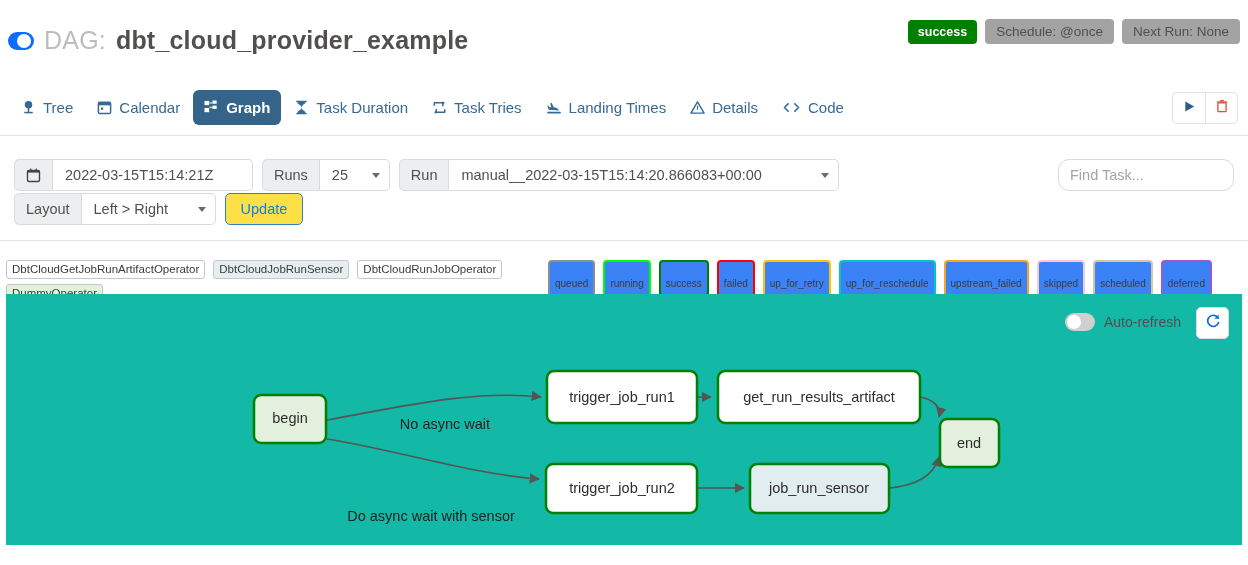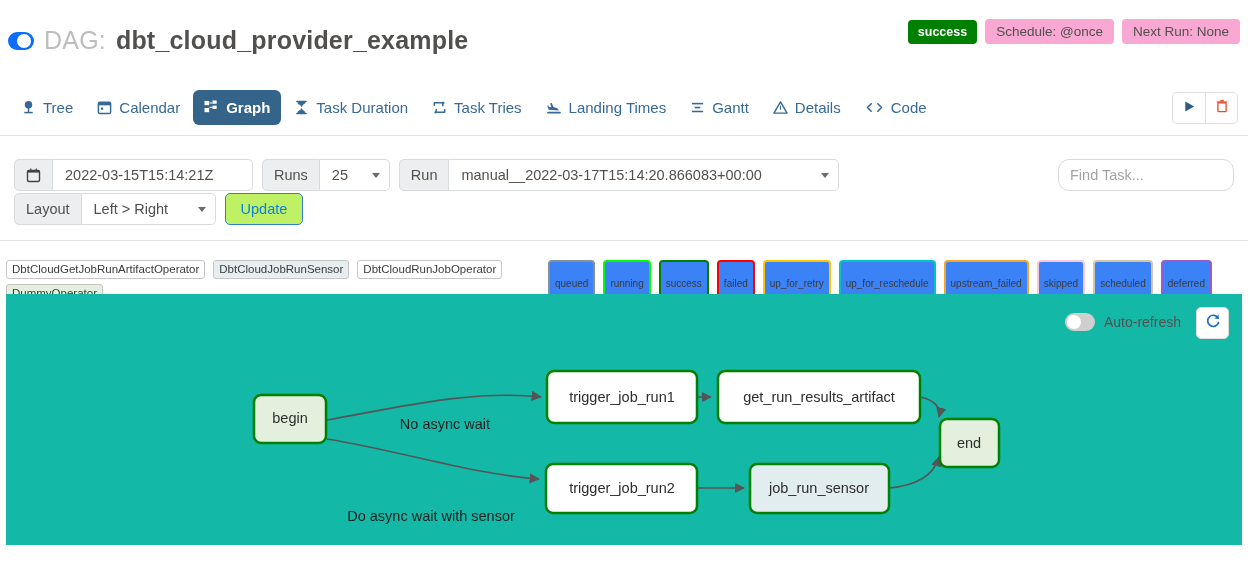--- a/index.html
+++ b/index.html
@@ -35,21 +35,21 @@
   }
   .dag-name {
     font-size: 25px; color: #51504f; font-weight: 700; letter-spacing: .2px;
   }
   .header-badges {
     position: absolute; right: 8px; top: 19px;
     display: flex; align-items: center; gap: 8px;
   }
   .badge {
     font-size: 13.5px; padding: 5px 11px; border-radius: 4px;
-    background: #f9a8d4; color: #51504f; white-space: nowrap;
+    background: #a3a3a3; color: #51504f; white-space: nowrap;
   }
   .badge.state-success {
     background: #008000; color: #fff; font-weight: 700; font-size: 12.5px;
     padding: 5px 10px;
   }
 
   
   .navbar {
     position: absolute; left: 0; top: 78px; width: 1248px; height: 58px;
     border-bottom: 1px solid #e3e3e3;
@@ -110,21 +110,21 @@
   }
   .caret {
     width: 0; height: 0; border-left: 4.5px solid transparent;
     border-right: 4.5px solid transparent; border-top: 5.5px solid #6b6b6b;
     flex: none;
   }
   .gap { width: 9px; }
   .btn-update {
     height: 32px; display: flex; align-items: center; padding: 0 15px;
     border: 1px solid #2f7fd1; border-radius: 5px; color: #0f7fe0;
-    font-size: 14.5px; background: #bef264; cursor: pointer; white-space: nowrap;
+    font-size: 14.5px; background: #fde047; cursor: pointer; white-space: nowrap;
   }
   .find-task {
     position: absolute; right: 14px; top: 19px;
     width: 176px; height: 32px; background: #fff;
     border: 1px solid #d8dbdd; border-radius: 11px;
     display: flex; align-items: center; padding: 0 11px;
     font-size: 14.5px; color: #a3a3a3;
   }
 
   
@@ -273,30 +273,20 @@
       <div class="tab">
         <span class="ic">
           <svg width="16" height="15" viewBox="0 0 16 16">
               <path d="M1.5 13.5h13" stroke="#366a96" stroke-width="1.7" stroke-linecap="round"></path>
               <path d="M2.4 10.3l11 .8-2.2-2.6-3.5-.8L5.4 3 3.9 3.6l1.3 4.2-2.5-.4-.9-1.7-1 .3z" fill="#366a96"></path>
             </svg>
         </span>
         <span>Landing Times</span>
       </div>
 
-      <div class="tab">
-        <span class="ic">
-          <svg width="15" height="15" viewBox="0 0 16 16">
-              <rect x="2" y="3" width="12" height="1.7" fill="#366a96"></rect>
-              <rect x="5" y="7.2" width="6" height="1.7" fill="#366a96"></rect>
-              <rect x="2" y="11.4" width="12" height="1.7" fill="#366a96"></rect>
-            </svg>
-        </span>
-        <span>Gantt</span>
-      </div>
 
       <div class="tab">
         <span class="ic">
           <svg width="15" height="15" viewBox="0 0 16 16">
               <path d="M8 2L15 14H1z" fill="none" stroke="#366a96" stroke-width="1.5" stroke-linejoin="round"></path>
               <rect x="7.4" y="6" width="1.2" height="4.4" fill="#366a96"></rect>
             </svg>
         </span>
         <span>Details</span>
       </div>
@@ -355,21 +345,21 @@
           <span>25</span>
           <span class="caret"></span>
         </div>
       </div>
 
       <div class="gap"></div>
 
       <div class="ig">
         <div class="ig-addon lr">Run</div>
         <div class="ig-select" style="min-width:390px">
-          <span>manual__2022-03-17T15:14:20.866083+00:00</span>
+          <span>manual__2022-03-15T15:14:20.866083+00:00</span>
           <span class="caret"></span>
         </div>
       </div>
     </div>
 
     <div class="filter-row row2">
       <div class="ig">
         <div class="ig-addon lr">Layout</div>
         <div class="ig-select" style="min-width:134px">
           <span>Left &gt; Right</span>

